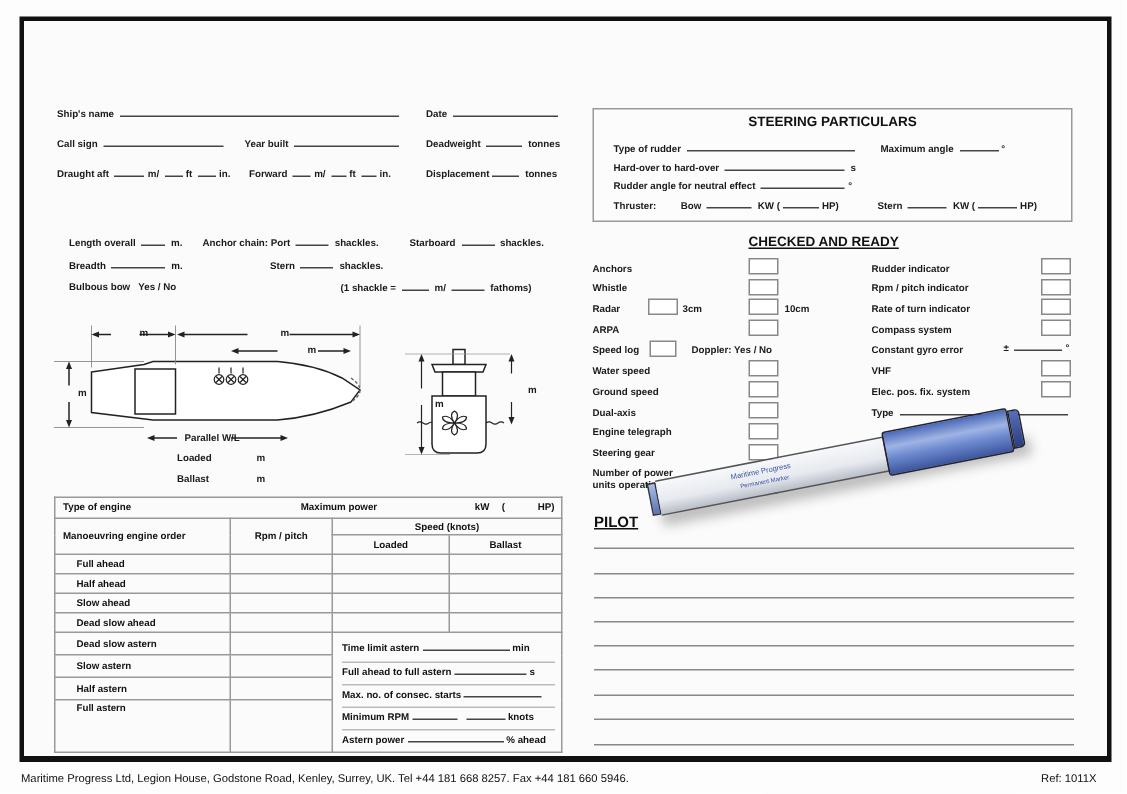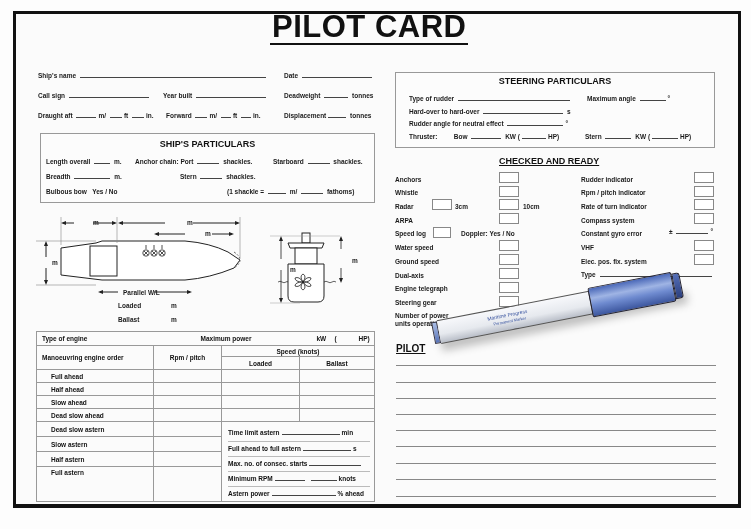--- a/index.html
+++ b/index.html
@@ -34,21 +34,20 @@
   }
   .other-line { position: absolute; left: 396px; width: 320px; height: 0; border-top: 1px solid #888; }
   svg { position: absolute; overflow: visible; }
 </style>
 </head>
 <body>
 
 <div class="page">
   <div class="card"></div>
 
-  <div class="title">PILOT CARD</div>
 
   <div class="row lbl" style="left:38px; top:72px;">
     <span>Ship's name</span>
     <span class="line" style="width:186px"></span>
   </div>
   <div class="row lbl" style="left:284px; top:72px;">
     <span>Date</span>
     <span class="line" style="width:70px"></span>
   </div>
 
@@ -76,23 +75,20 @@
     <span>Forward</span>
     <span class="line" style="width:12px"></span><span>m/</span>
     <span class="line" style="width:10px"></span><span>ft</span>
     <span class="line" style="width:10px"></span><span>in.</span>
   </div>
   <div class="row lbl" style="left:284px; top:112px;">
     <span>Displacement</span><span class="line" style="width:18px"></span>
     <span>tonnes</span>
   </div>
 
-  <div class="box" style="left:40px; top:133px; width:335px; height:70px;">
-    <div class="box-title" style="top:5px;">SHIP'S PARTICULARS</div>
-  </div>
   <div class="row lbl" style="left:46px; top:158px;">
     <span>Length overall</span>
     <span class="line" style="width:16px"></span>
     <span>m.</span>
   </div>
   <div class="row lbl" style="left:135px; top:158px;">
     <span>Anchor chain: Port</span>
     <span class="line" style="width:22px"></span>
     <span>shackles.</span>
   </div>
@@ -406,13 +402,17 @@
           <td style="padding-left:14px;">Half astern</td>
           <td></td>
         </tr>
     <tr>
           <td style="padding-left:14px; vertical-align:top; height:30px; padding-top:2px;">Full astern</td>
           <td></td>
         </tr>
   </tbody>
     </table>
 
+  <div class="footer">
+    <span>Maritime Progress Ltd, Legion House, Godstone Road, Kenley, Surrey, UK.  Tel +44 181 668 8257.    Fax +44 181 660 5946.</span>
+    <span style="position:absolute; right:8px; top:0;">Ref: 1011X</span>
+  </div>
 </div>
 
 </body></html>

